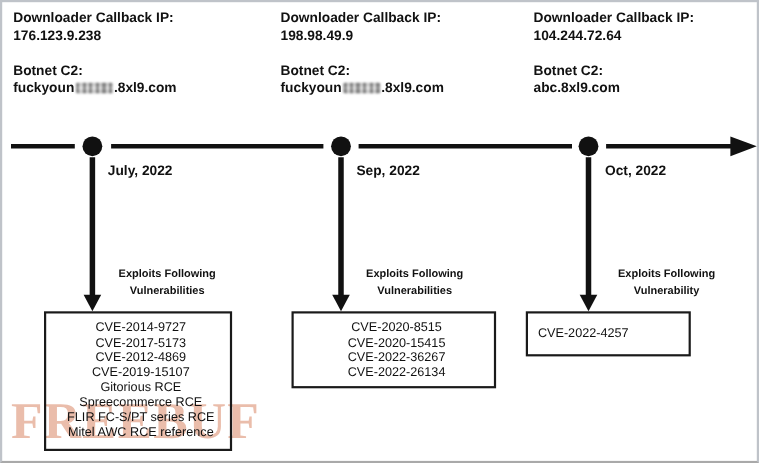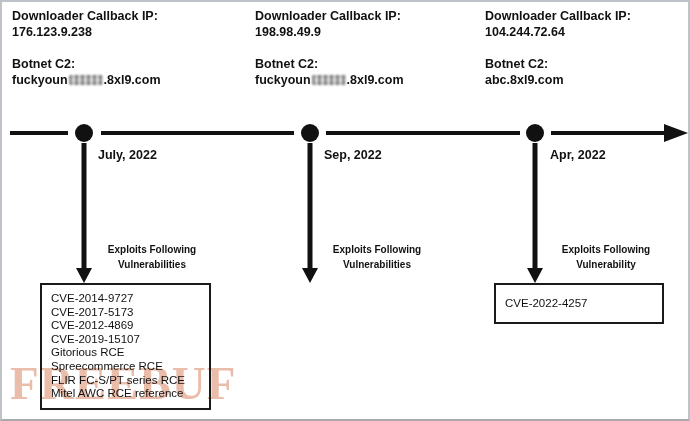--- a/index.html
+++ b/index.html
@@ -40,21 +40,21 @@
   
   .exploit-label{
     position:absolute;top:241px;
     font-size:10px;font-weight:700;line-height:14.5px;
     text-align:center;white-space:nowrap;
   }
   
   .vuln-box{
     position:absolute;box-sizing:border-box;
     border:2px solid #1a1a1a;background:transparent;
-    padding:7px 4px 0 9px;z-index:1;
+    padding:7px 4px 0 9px;z-index:1;text-align:center;
   }
   .vuln-box.single{display:flex;align-items:center;padding-top:0;}
   .vuln-line{
     font-size:11.5px;font-weight:400;line-height:13.6px;
     white-space:nowrap;color:#111;
   }
   
   .c2-line{height:16px;}
   
   .watermark{
@@ -117,21 +117,21 @@
     <line x1="82" y1="141" x2="82" y2="268" stroke="#111" stroke-width="5"></line>
     <polygon points="74,266 90,266 82,281" fill="#111"></polygon>
     <line x1="308" y1="141" x2="308" y2="268" stroke="#111" stroke-width="5"></line>
     <polygon points="300,266 316,266 308,281" fill="#111"></polygon>
     <line x1="533" y1="141" x2="533" y2="268" stroke="#111" stroke-width="5"></line>
     <polygon points="525,266 541,266 533,281" fill="#111"></polygon>
   </svg>
 
   <div class="date-label" style="left:96px;">July, 2022</div>
   <div class="date-label" style="left:322px;">Sep, 2022</div>
-  <div class="date-label" style="left:548px;">Apr, 2022</div>
+  <div class="date-label" style="left:548px;">Oct, 2022</div>
 
   <div class="exploit-label" style="left:90px;width:120px;">
     <div>Exploits Following</div>
     <div>Vulnerabilities</div>
   </div>
   <div class="exploit-label" style="left:315px;width:120px;">
     <div>Exploits Following</div>
     <div>Vulnerabilities</div>
   </div>
   <div class="exploit-label" style="left:543px;width:122px;">
@@ -142,17 +142,23 @@
   <div class="vuln-box" style="left:38px;top:281px;width:171px;height:127px;">
       <div class="vuln-line">CVE-2014-9727</div>
       <div class="vuln-line">CVE-2017-5173</div>
       <div class="vuln-line">CVE-2012-4869</div>
       <div class="vuln-line">CVE-2019-15107</div>
       <div class="vuln-line">Gitorious RCE</div>
       <div class="vuln-line">Spreecommerce RCE</div>
       <div class="vuln-line">FLIR FC-S/PT series RCE</div>
       <div class="vuln-line">Mitel AWC RCE reference</div>
     </div>
-  <div class="vuln-box single" style="left:492px;top:281px;width:170px;height:41px;">
+  <div class="vuln-box" style="left:263px;top:281px;width:186px;height:70px;">
+      <div class="vuln-line">CVE-2020-8515</div>
+      <div class="vuln-line">CVE-2020-15415</div>
+      <div class="vuln-line">CVE-2022-36267</div>
+      <div class="vuln-line">CVE-2022-26134</div>
+    </div>
+  <div class="vuln-box single" style="left:476px;top:281px;width:150px;height:41px;">
       <div class="vuln-line">CVE-2022-4257</div>
     </div>
 
 </div>
 
 </body></html>

